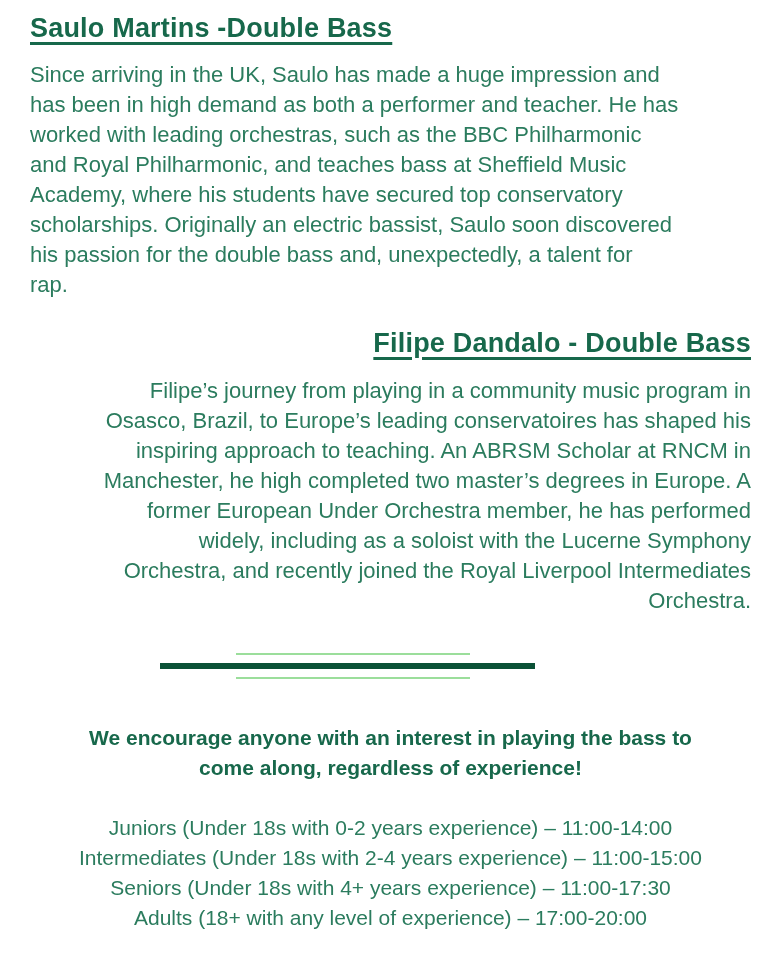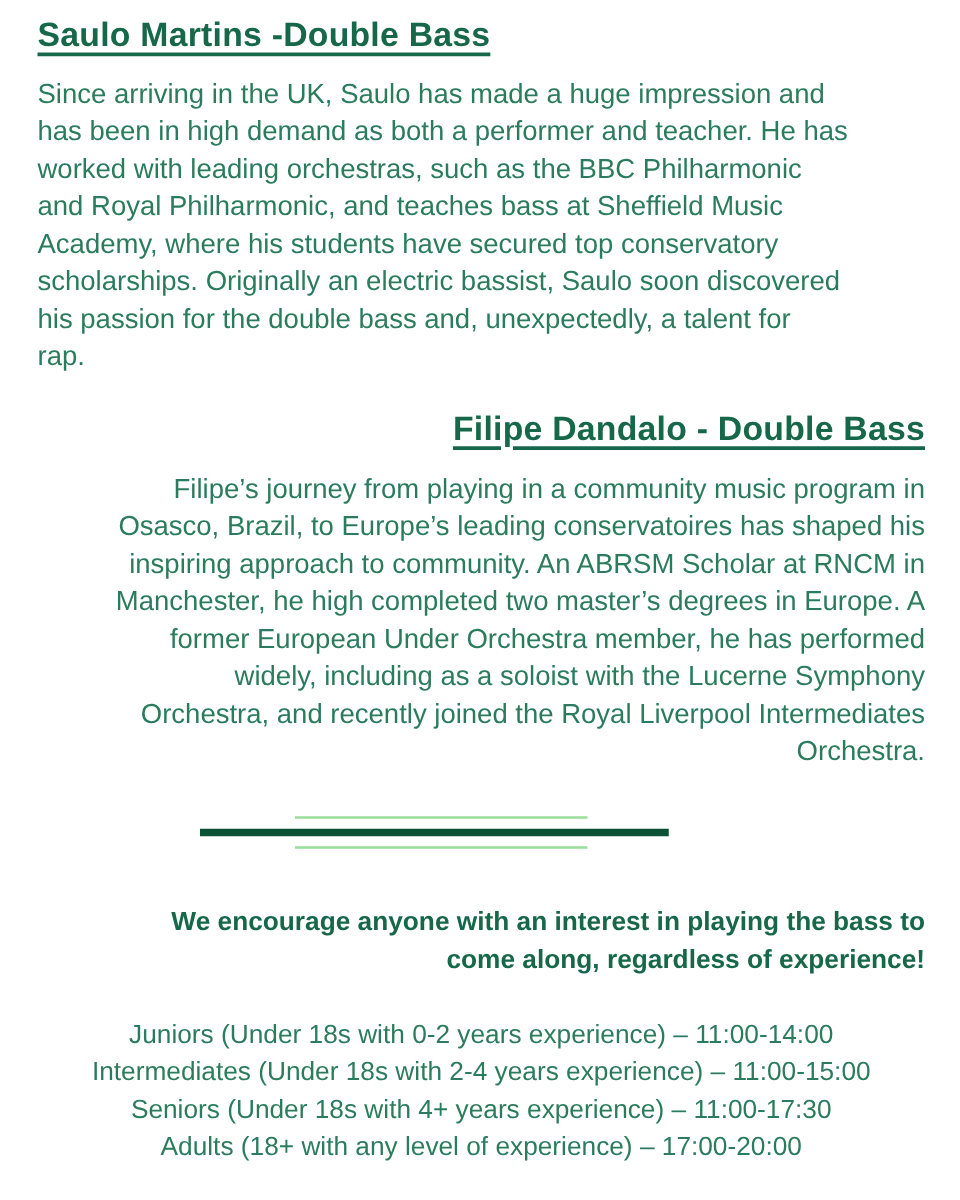--- a/index.html
+++ b/index.html
@@ -10,21 +10,21 @@
   body {
     width: 768px;
     height: 960px;
     font-family: "Liberation Sans", sans-serif;
     overflow: hidden;
   }
   .page {
     box-sizing: border-box;
     width: 768px;
     height: 960px;
-    padding: 12px 28px 0 30px;
+    padding: 12px 17px 0 30px;
     background: #ffffff;
   }
   .heading {
     margin: 0;
     font-size: 27px;
     font-weight: 700;
     line-height: 32px;
     color: #17684B;
     letter-spacing: 0.2px;
   }
@@ -65,21 +65,21 @@
     width: 375px;
     margin-left: 130px;
     margin-top: 8px;
     margin-bottom: 8px;
     background: #0B5136;
   }
 
   .invitation {
     margin: 0;
     margin-top: 44px;
-    text-align: right;
+    text-align: center;
     font-size: 21px;
     font-weight: 700;
     line-height: 30px;
     color: #17684B;
   }
   .schedule {
     margin-top: 30px;
     text-align: center;
     font-size: 21px;
     line-height: 30px;
@@ -103,21 +103,21 @@
       <div class="bio-line">his passion for the double bass and, unexpectedly, a talent for</div>
       <div class="bio-line">rap.</div>
     </div>
   </section>
 
   <section>
     <h1 class="heading heading-right"><span class="underlined">Filipe Dandalo - Double Bass</span></h1>
     <div class="bio bio-right">
       <div class="bio-line">Filipe’s journey from playing in a community music program in</div>
       <div class="bio-line">Osasco, Brazil, to Europe’s leading conservatoires has shaped his</div>
-      <div class="bio-line">inspiring approach to community. An ABRSM Scholar at RNCM in</div>
+      <div class="bio-line">inspiring approach to teaching. An ABRSM Scholar at RNCM in</div>
       <div class="bio-line">Manchester, he high completed two master’s degrees in Europe. A</div>
       <div class="bio-line">former European Under Orchestra member, he has performed</div>
       <div class="bio-line">widely, including as a soloist with the Lucerne Symphony</div>
       <div class="bio-line">Orchestra, and recently joined the Royal Liverpool Intermediates</div>
       <div class="bio-line">Orchestra.</div>
     </div>
   </section>
 
   <div class="divider">
     <div class="divider-light"></div>

